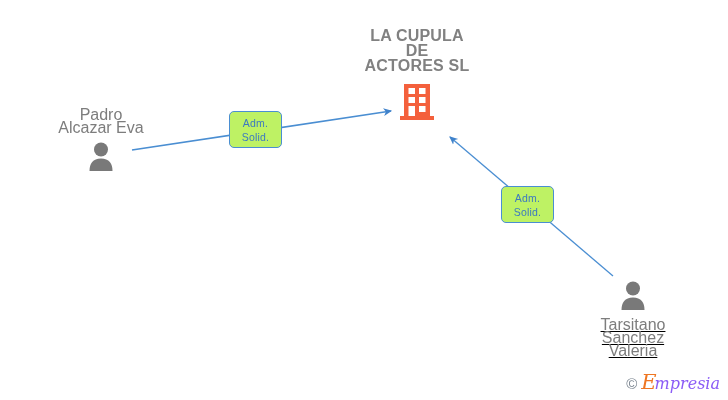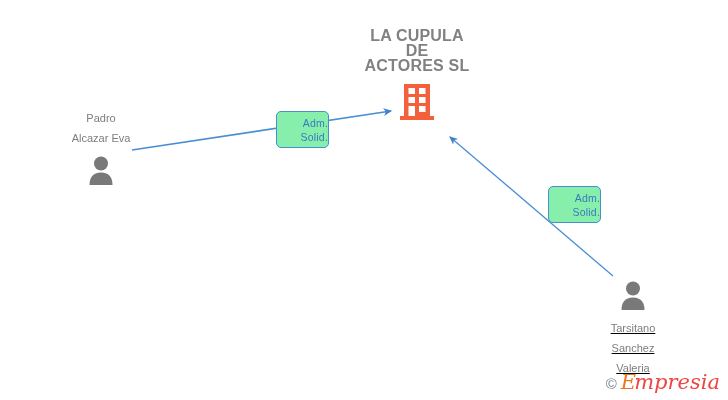--- a/index.html
+++ b/index.html
@@ -18,62 +18,61 @@
   .company-node{position:absolute;left:337px;top:28px;width:160px;text-align:center;}
   .company-title{
     font-size:16px;font-weight:bold;color:#818181;line-height:15px;
     letter-spacing:0.2px;white-space:pre-line;
   }
   .building-wrap{margin-top:9px;display:flex;justify-content:center;}
 
   
   .person-node{position:absolute;width:160px;text-align:center;}
   .person-name{
-    font-size:11px;color:#7d7d7d;line-height:20px;white-space:pre-line;
+    font-size:16px;color:#7d7d7d;line-height:13px;white-space:pre-line;
   }
   .person-wrap{display:flex;justify-content:center;}
   #person-left{left:21px;top:108px;}
   #person-left .person-wrap{margin-top:8px;}
   #person-right{left:553px;top:281px;text-decoration:underline;}
   #person-right .person-name{margin-top:8px;}
 
   
   .rel-label{
     position:absolute;
     box-sizing:border-box;
-    background:#86efac;
+    background:#bef264;
     border:1px solid #4a8ed2;
     border-radius:5px;
     color:#3c79c1;
     font-size:10.5px;
     line-height:14px;
-    text-align:right;
+    text-align:center;
     padding-top:4px;
     white-space:pre-line;
     letter-spacing:0.2px;
-    margin-left:47px;
   }
   #rel-left{left:229px;top:111px;width:53px;height:37px;}
   #rel-right{left:501px;top:186px;width:53px;height:37px;}
 
   
   .watermark{
     position:absolute;right:8px;bottom:6px;
     display:flex;align-items:center;gap:4px;
     font-size:17px;color:#5b6670;
   }
   .wm-c{font-size:15px;color:#7b8590;}
   .wm-e{
     font-family:"DejaVu Serif", serif;
     font-style:italic;font-size:21px;color:#ef7622;
     line-height:1;margin-right:-2px;
   }
   .wm-rest{
     font-family:"DejaVu Serif", serif;
-    font-style:italic;font-size:21px;color:#ef4444;line-height:1;
+    font-style:italic;font-size:16px;color:#8b5cf6;line-height:1;
   }
 </style>
 </head>
 <body>
 
 <div id="canvas">
 
   <svg id="edges" viewBox="0 0 728 400" width="728" height="400">
     <defs>
       <marker id="arrowR" markerWidth="9" markerHeight="9" refX="7.5" refY="4.5" orient="auto" markerUnits="userSpaceOnUse">

